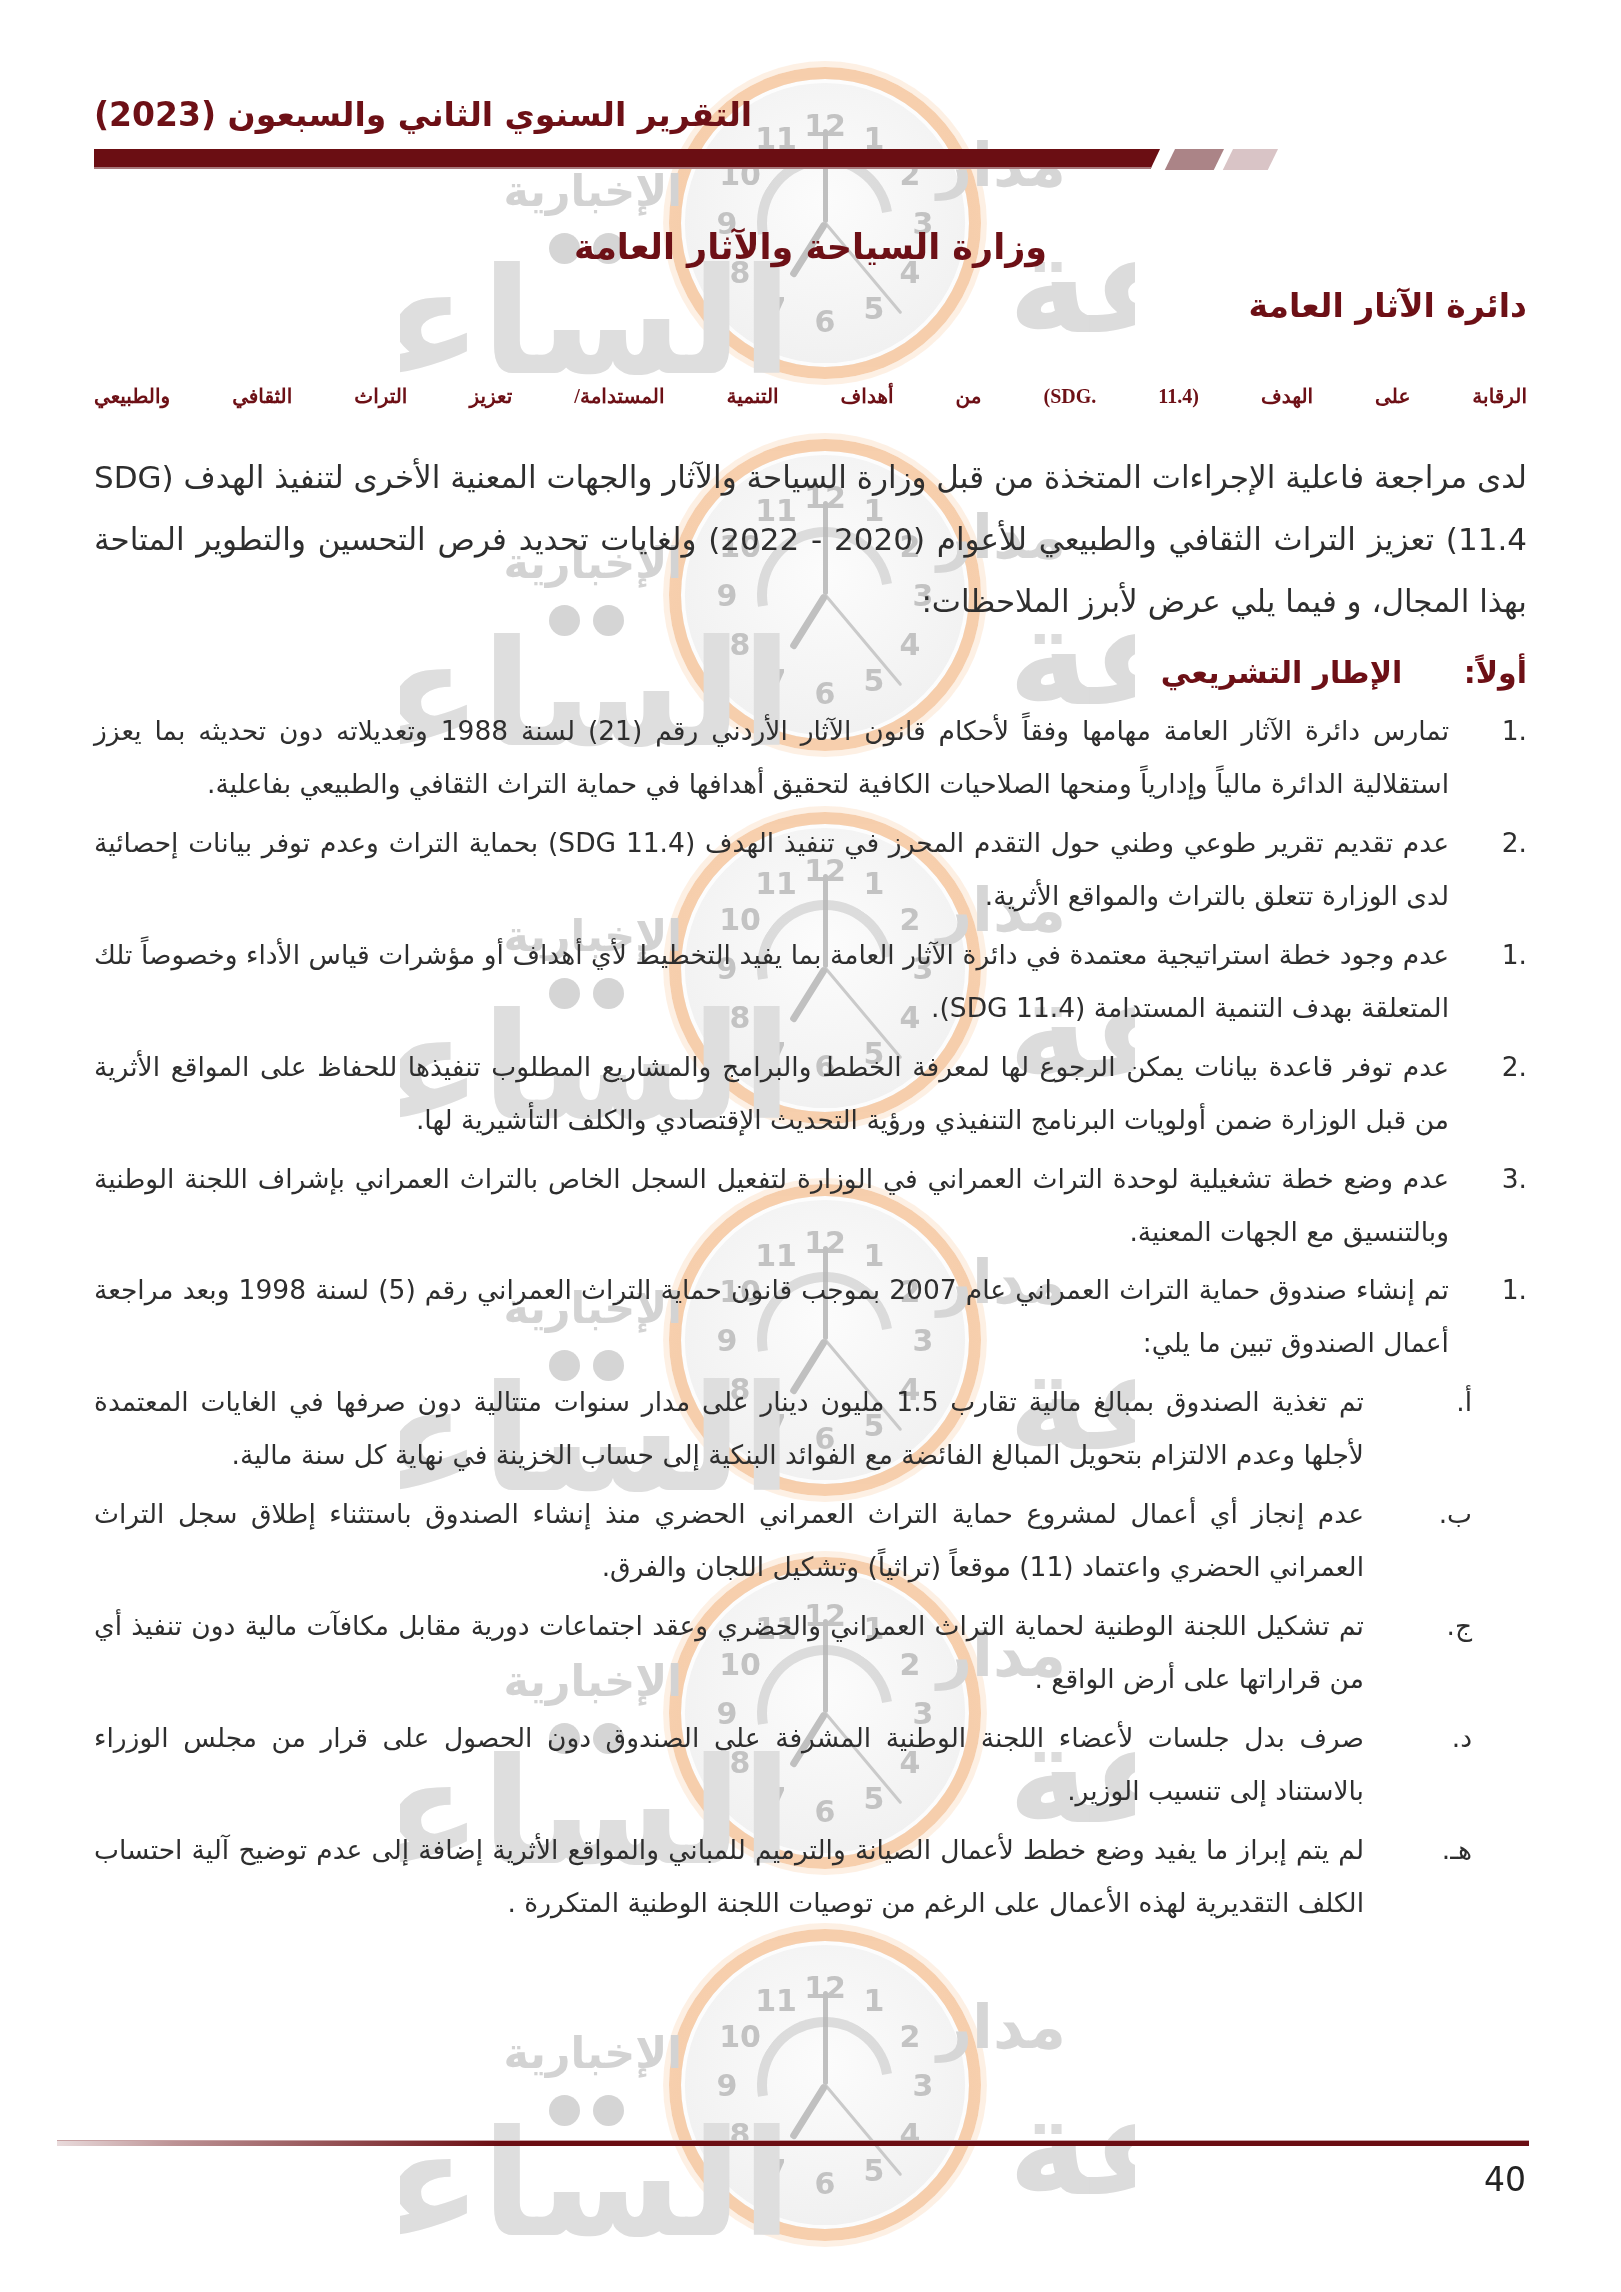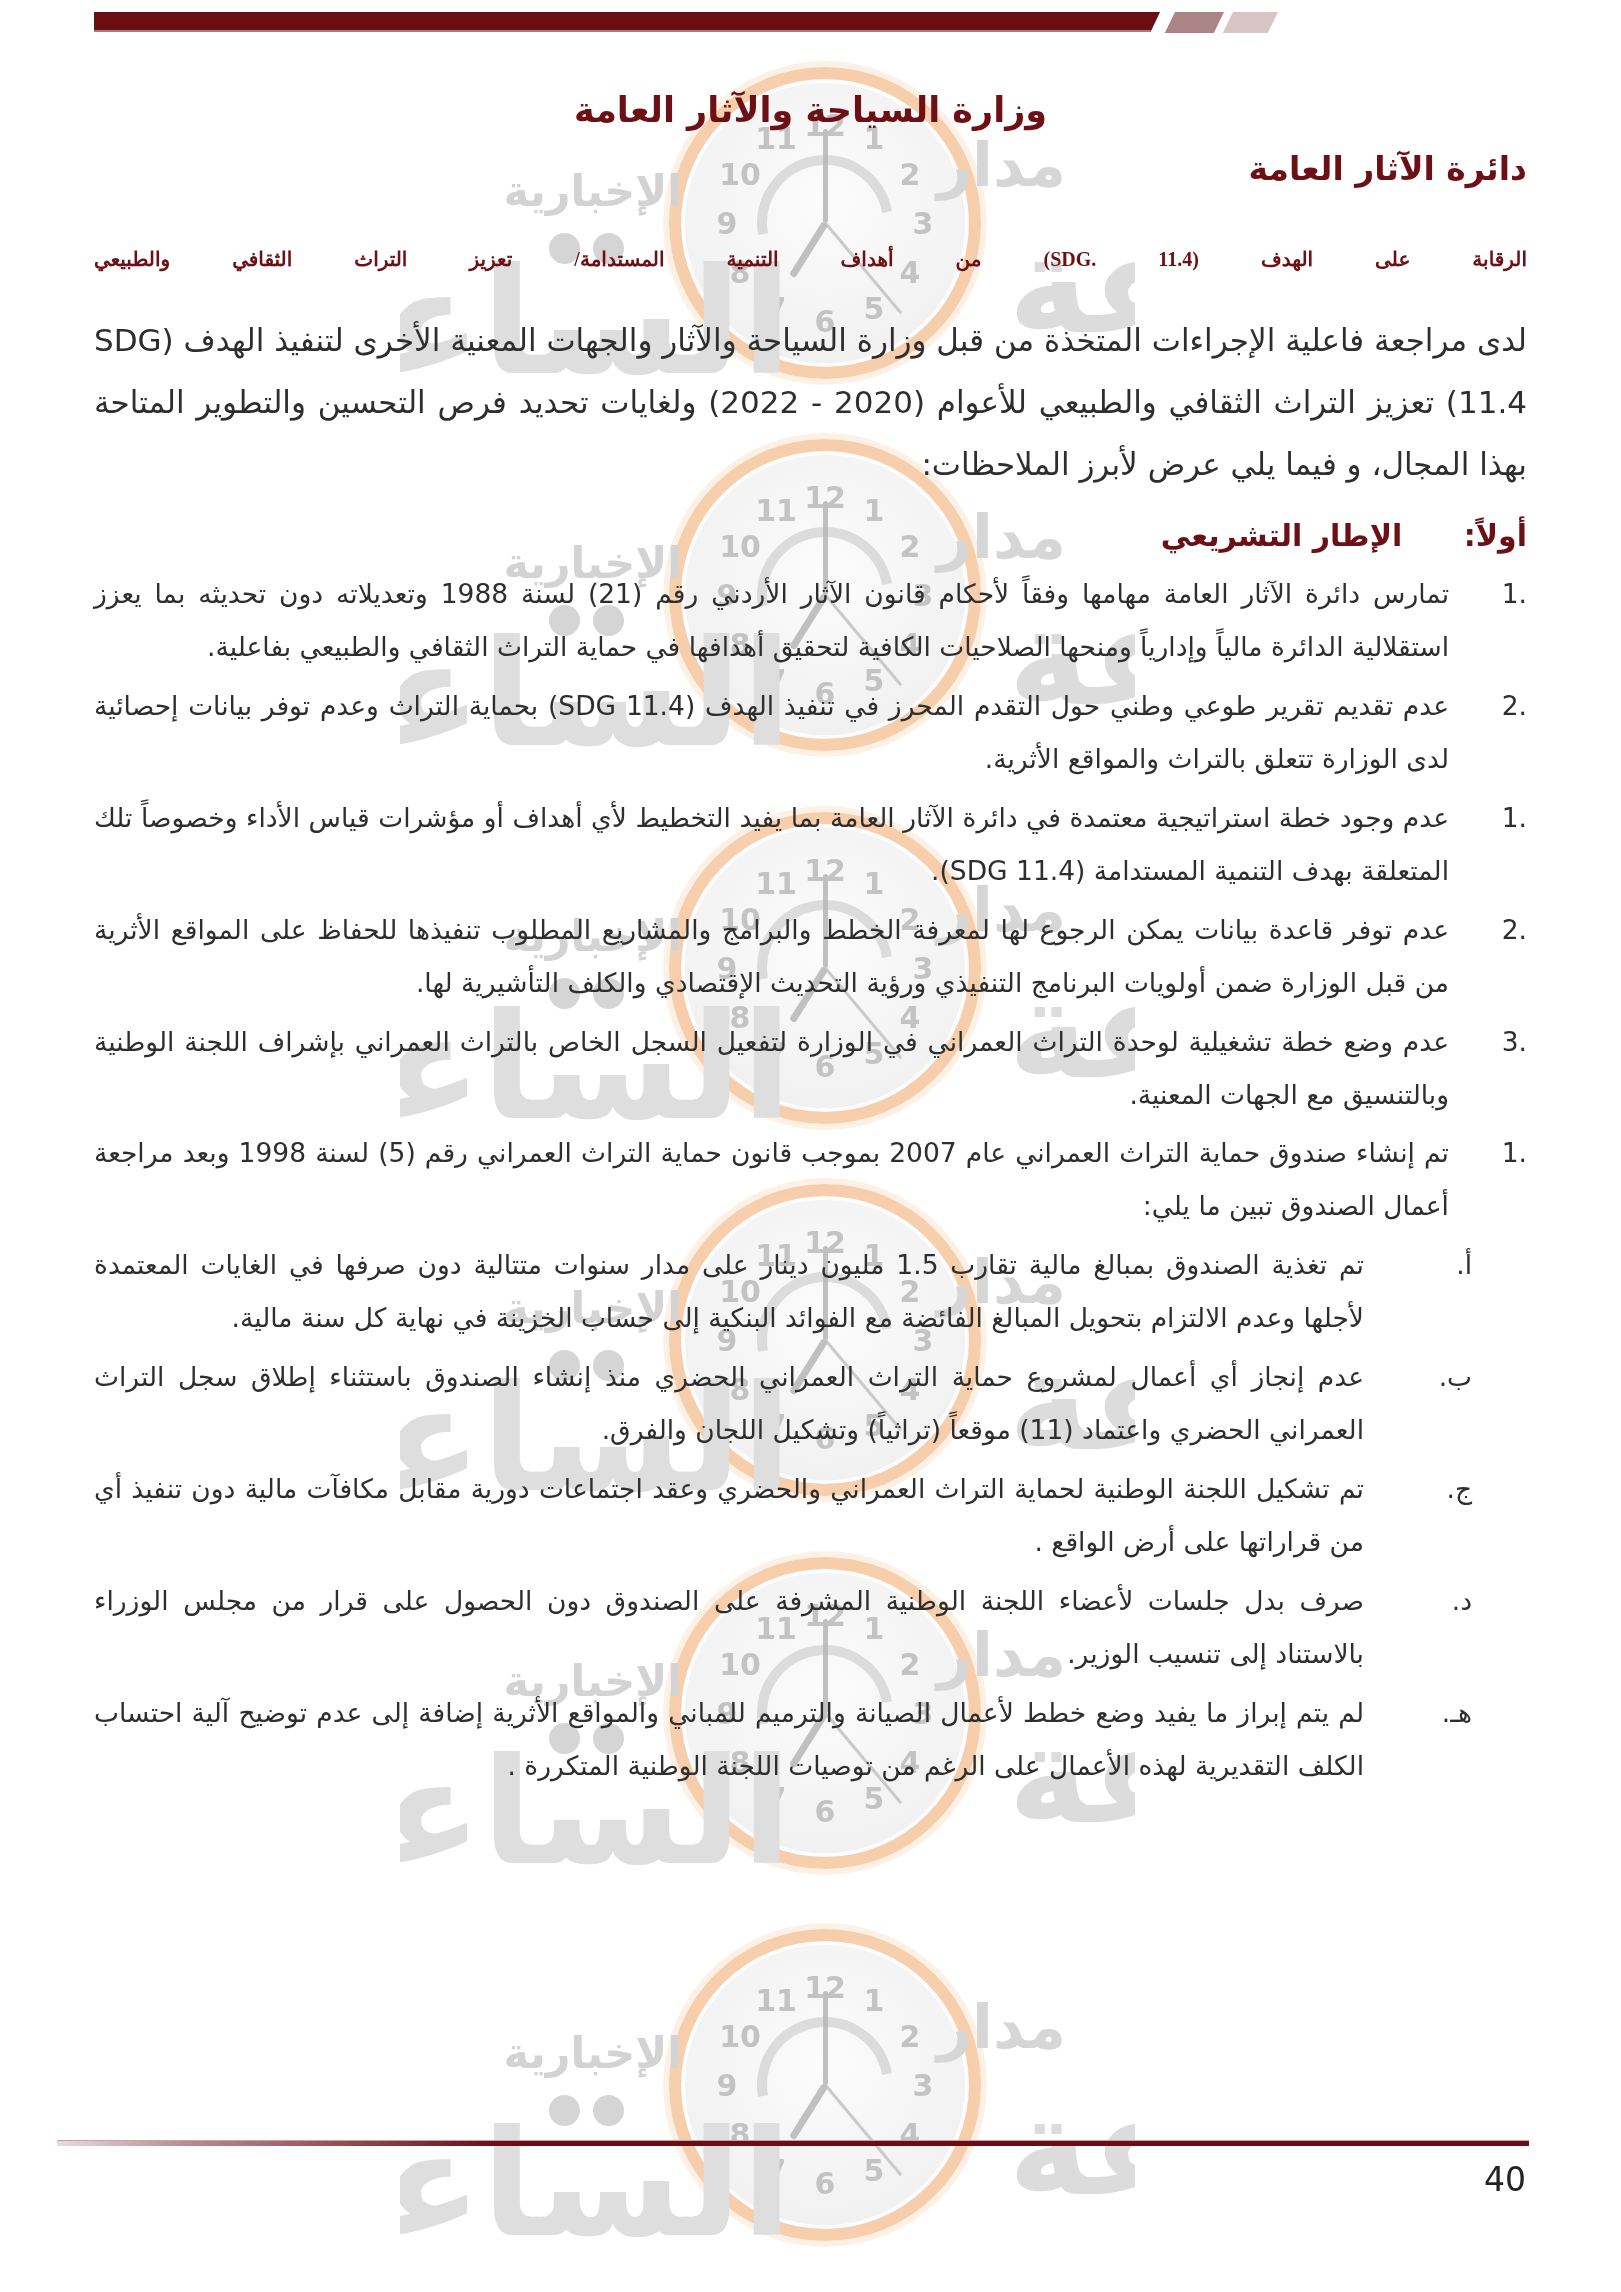--- a/index.html
+++ b/index.html
@@ -266,20 +266,21 @@
         <div class="wm-dots"><i></i><i></i></div>
         <div class="wm-big">الساعة</div>
         <div class="wm-big2">الساعة</div>
         <div class="wm-madar">مدار</div>
       </div>
       <div class="wm-tile" style="top: 2445px;"></div>
     </div>
 
   <div class="content">
 
+    <div class="report-title">التقرير السنوي الثاني والسبعون (2023)</div>
 
     <div class="bar-row">
       <div class="bar-main"></div>
       <div class="bar-seg1"></div>
       <div class="bar-seg2"></div>
     </div>
 
     <div class="ministry-title">وزارة السياحة والآثار العامة</div>
 
     <div class="dept-title">دائرة الآثار العامة</div>

